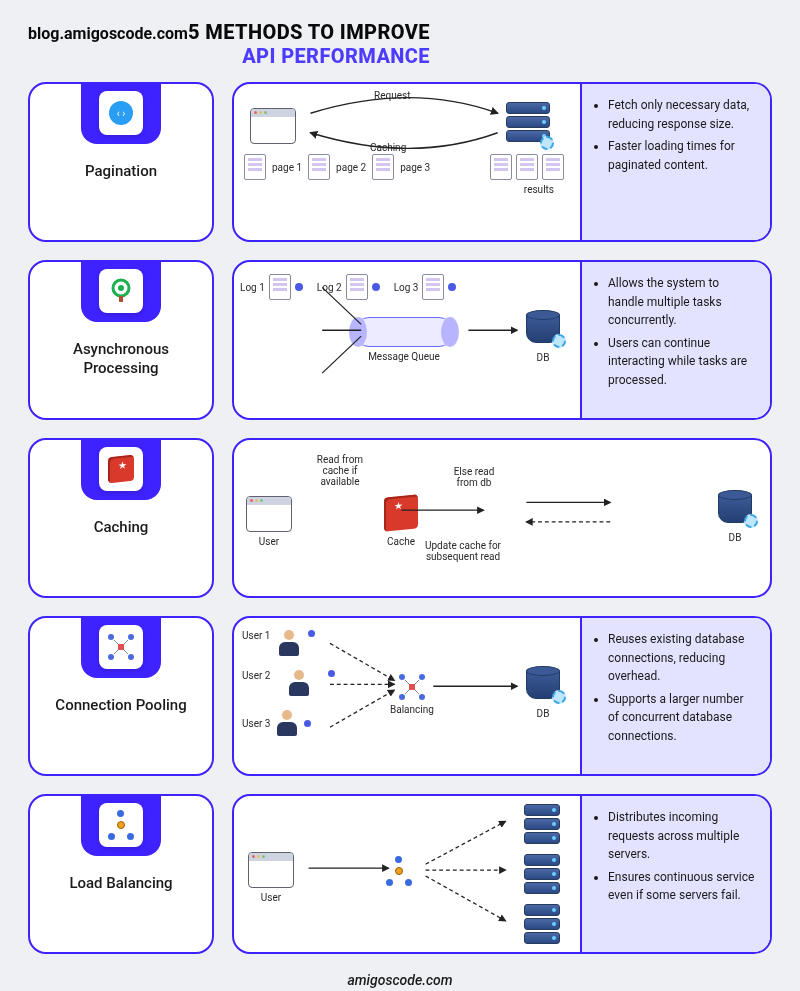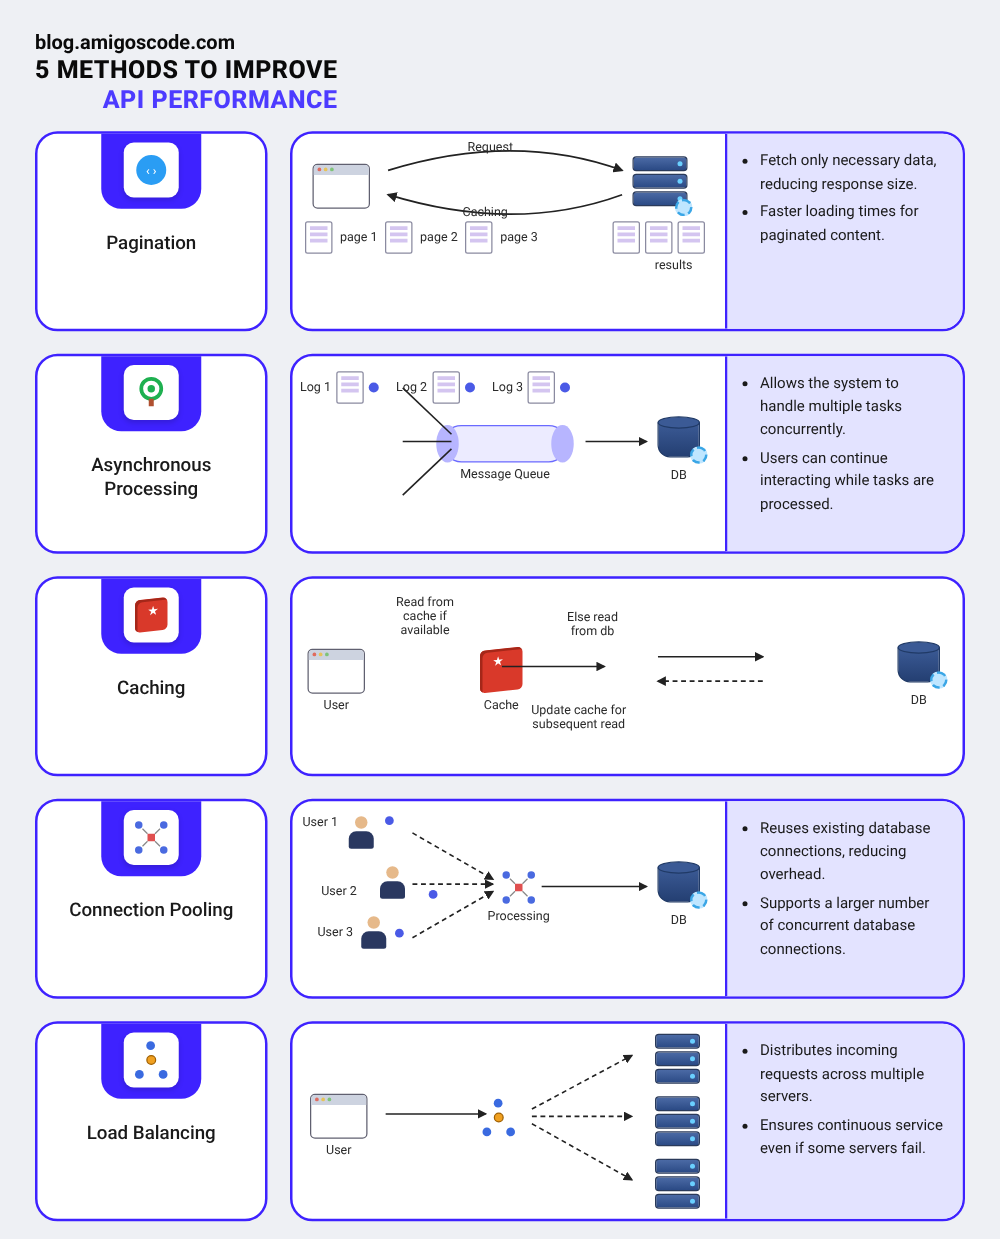--- a/index.html
+++ b/index.html
@@ -3,21 +3,21 @@
 <meta charset="utf-8">
 <style>
 * { margin: 0; padding: 0; box-sizing: border-box; }
 body {
   background: #eef0f4;
   font-family: -apple-system, BlinkMacSystemFont, "Segoe UI", Roboto, Helvetica, Arial, sans-serif;
   width: 800px;
   padding: 20px 28px 10px 28px;
   color: #1a1a1a;
 }
-.hdr { display:flex; justify-content:flex-start; align-items:flex-start; margin-bottom:14px;flex-direction:column; }
+.hdr { display:flex; justify-content:flex-start; align-items:flex-start; margin-bottom:14px; }
 .blogurl { font-weight:700; font-size:16px; color:#0a0a0a; margin-top:4px; }
 .titleblk { text-align:right; }
 .title1 { font-weight:800; font-size:20px; letter-spacing:0.4px; color:#0a0a0a; }
 .title2 { font-weight:800; font-size:20px; letter-spacing:0.4px; color:#4d3bff; }
 
 .row { display:flex; gap:18px; margin-bottom:18px; }
 .card-left {
   width:186px; height:160px; background:#fff; border:2px solid #3e22ff; border-radius:18px;
   display:flex; flex-direction:column; align-items:center; justify-content:flex-start;
   position:relative; overflow:hidden;
@@ -323,50 +323,50 @@
       <div class="diagarea">
         <div style="position:absolute; left:8px; top:12px; display:flex; flex-direction:column; gap:14px;">
           <div style="display:flex; gap:8px;">
               <span class="dlabel">User 1</span>
               <div class="person mini">
                 <div class="head"></div>
                 <div class="body"></div>
               </div>
               <span style="width:7px;height:7px;background:#4a5ae6;border-radius:50%;display:inline-block;"></span>
             </div>
-          <div style="display:flex; align-items:flex-end; gap:18px;margin-left:15px;">
+          <div style="display:flex; align-items:flex-start; gap:18px;">
               <span class="dlabel">User 2</span>
               <div class="person mini">
                 <div class="head"></div>
                 <div class="body"></div>
               </div>
               <span style="width:7px;height:7px;background:#4a5ae6;border-radius:50%;display:inline-block;"></span>
             </div>
-          <div style="display:flex; align-items:center; gap:6px;margin-left:12px;">
+          <div style="display:flex; align-items:center; gap:6px;">
               <span class="dlabel">User 3</span>
               <div class="person mini">
                 <div class="head"></div>
                 <div class="body"></div>
               </div>
               <span style="width:7px;height:7px;background:#4a5ae6;border-radius:50%;display:inline-block;"></span>
             </div>
         </div>
         <div style="position:absolute; left:156px; top:54px; text-align:center;">
           <svg width="30" height="30" viewBox="0 0 30 30">
             <rect x="12" y="12" width="6" height="6" fill="#e05050"></rect>
             <circle cx="5" cy="5" r="3" fill="#4a6ae0"></circle>
               <circle cx="25" cy="5" r="3" fill="#4a6ae0"></circle>
             <circle cx="5" cy="25" r="3" fill="#4a6ae0"></circle>
               <circle cx="25" cy="25" r="3" fill="#4a6ae0"></circle>
             <line x1="8" y1="8" x2="12" y2="12" stroke="#888"></line>
               <line x1="22" y1="8" x2="18" y2="12" stroke="#888"></line>
             <line x1="8" y1="22" x2="12" y2="18" stroke="#888"></line>
               <line x1="22" y1="22" x2="18" y2="18" stroke="#888"></line>
           </svg>
-          <div class="cap">Processing</div>
+          <div class="cap">Balancing</div>
         </div>
         <div style="position:absolute; right:20px; top:48px;">
           <div class="dbcyl mini"><div class="body"></div><div class="top"></div><div class="gear" style="right:-6px;bottom:-2px;"></div></div>
           <div class="cap" style="margin-top:6px;">DB</div>
         </div>
         <svg class="arrows" viewBox="0 0 330 160">
           <defs>
               <marker id="ah4" markerWidth="6" markerHeight="6" refX="5" refY="3" orient="auto">
                 <path d="M0,0 L6,3 L0,6 Z" fill="#222"></path>
               </marker>

